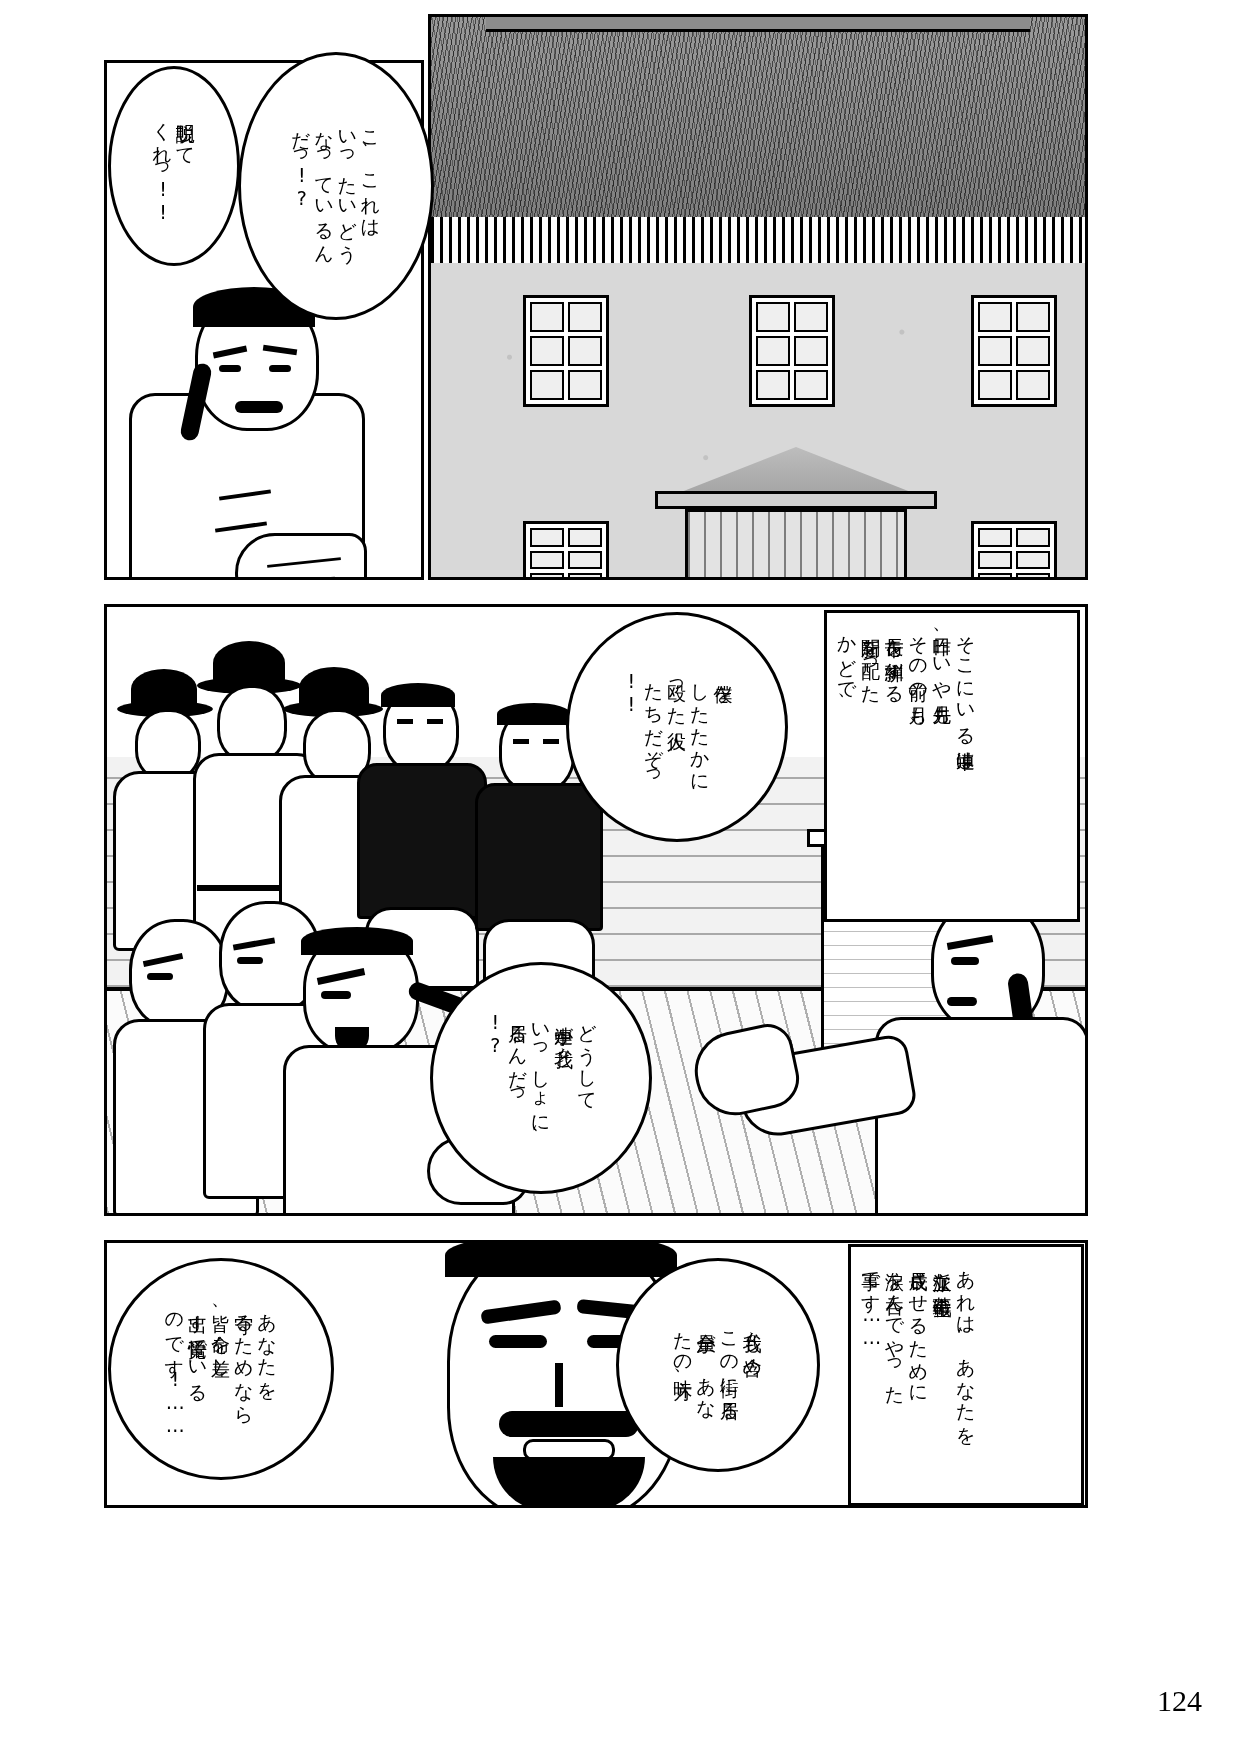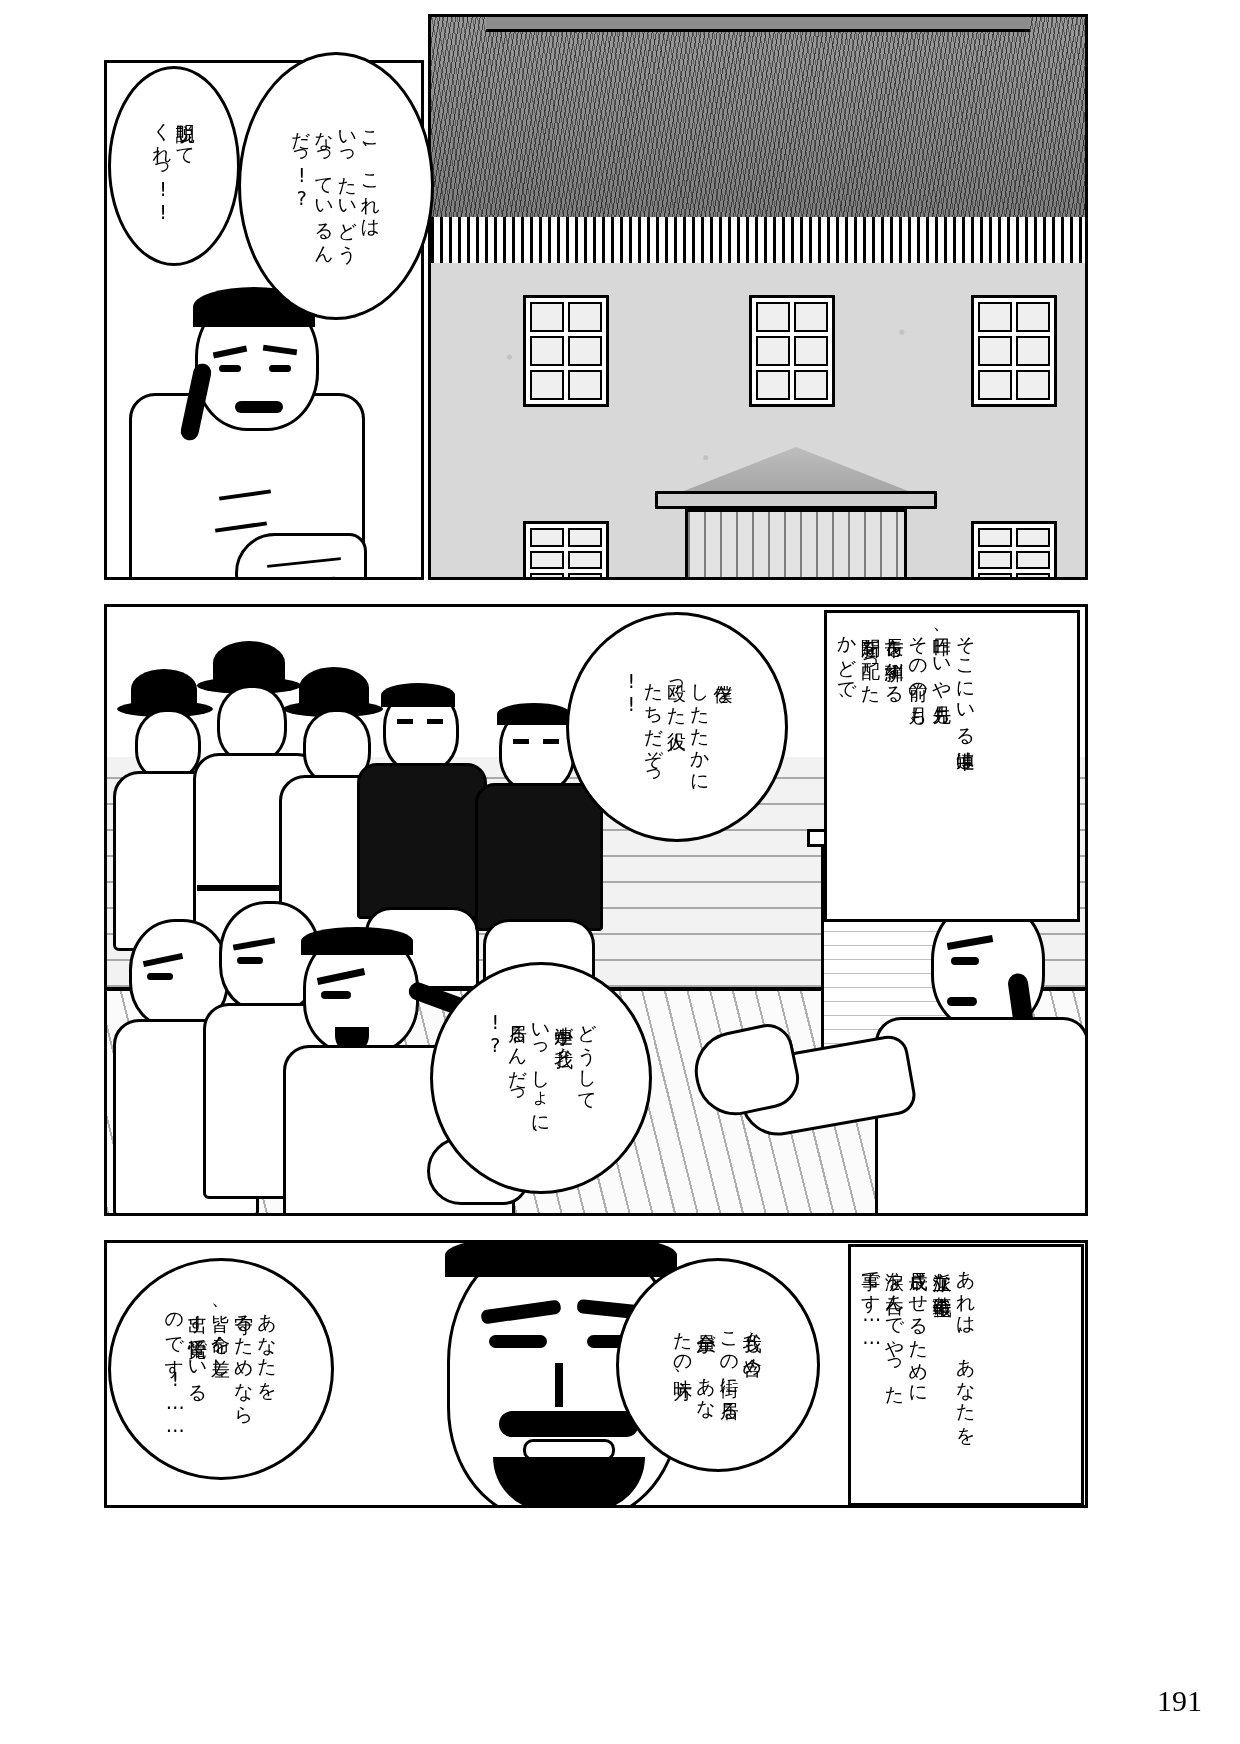--- a/index.html
+++ b/index.html
@@ -320,14 +320,14 @@
   </div>
 
   <div class="balloon" style="left:108px;top:1258px;width:226px;height:222px;">
     <div class="txt">あなたを
 守るためなら
 皆、命を差し
 出す覚悟でいる
 のです!……</div>
   </div>
 
-  <div class="pagenum">191</div>
+  <div class="pagenum">124</div>
 </div>
 
 </body></html>

